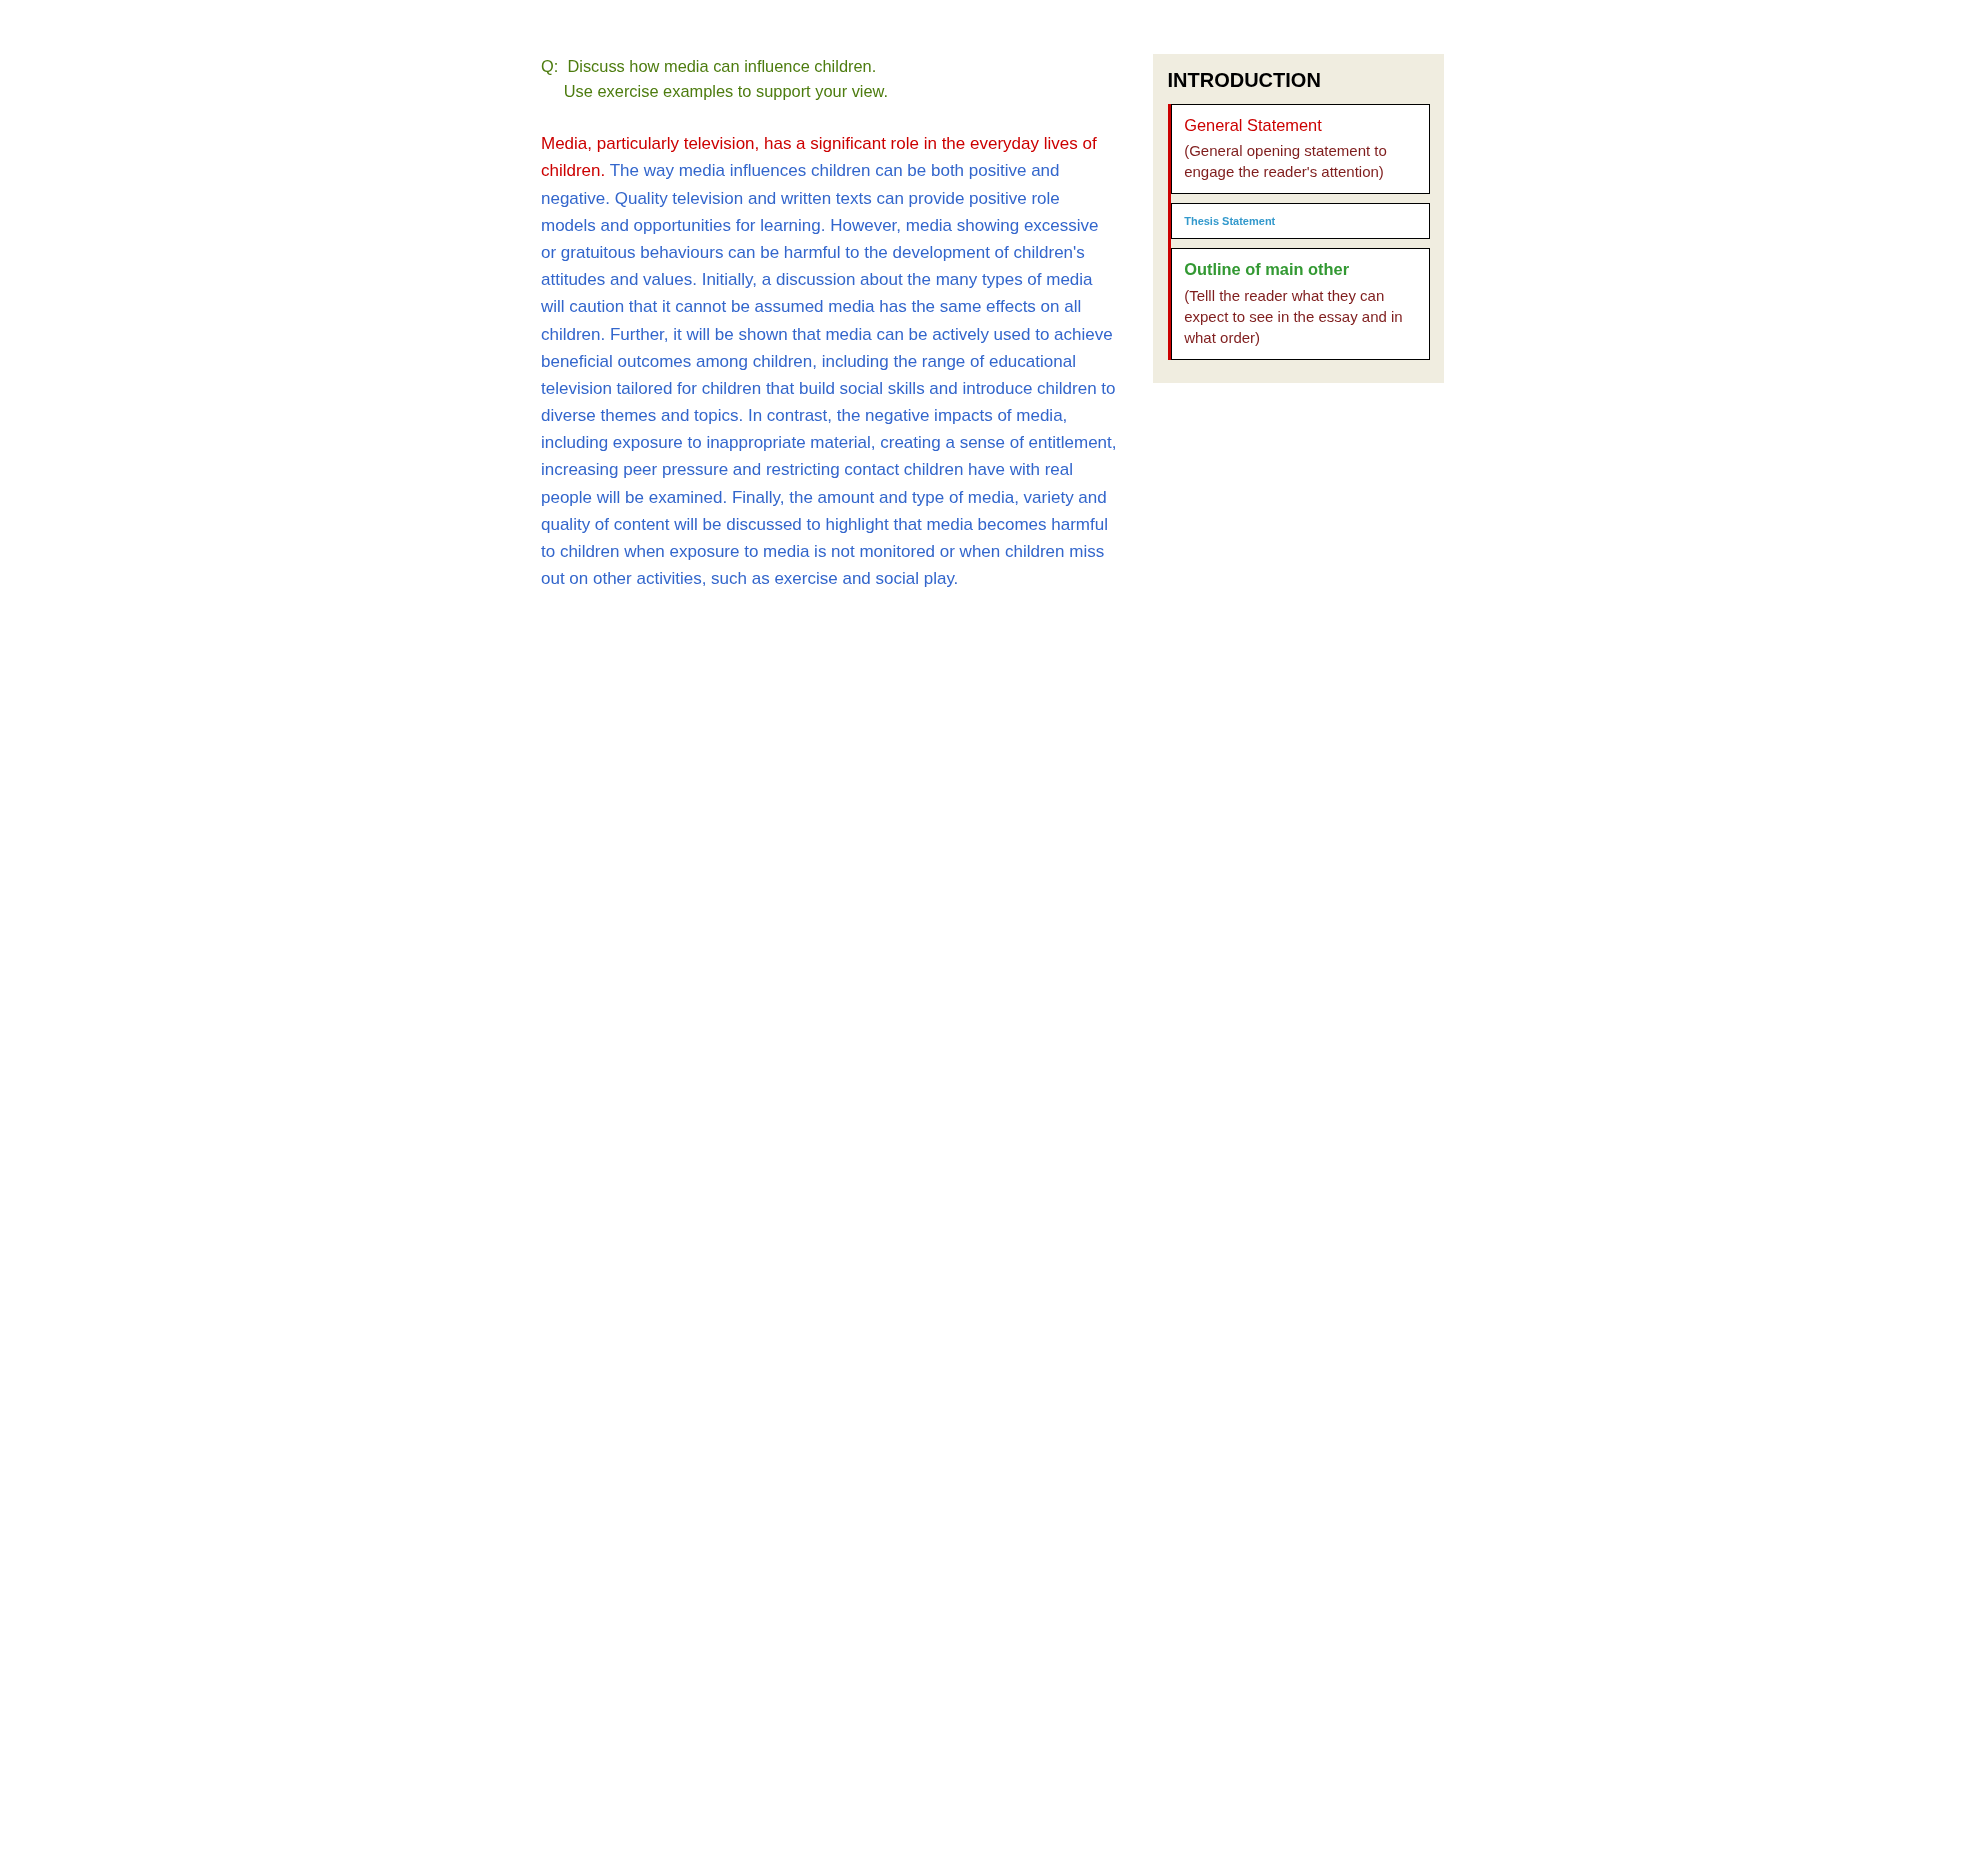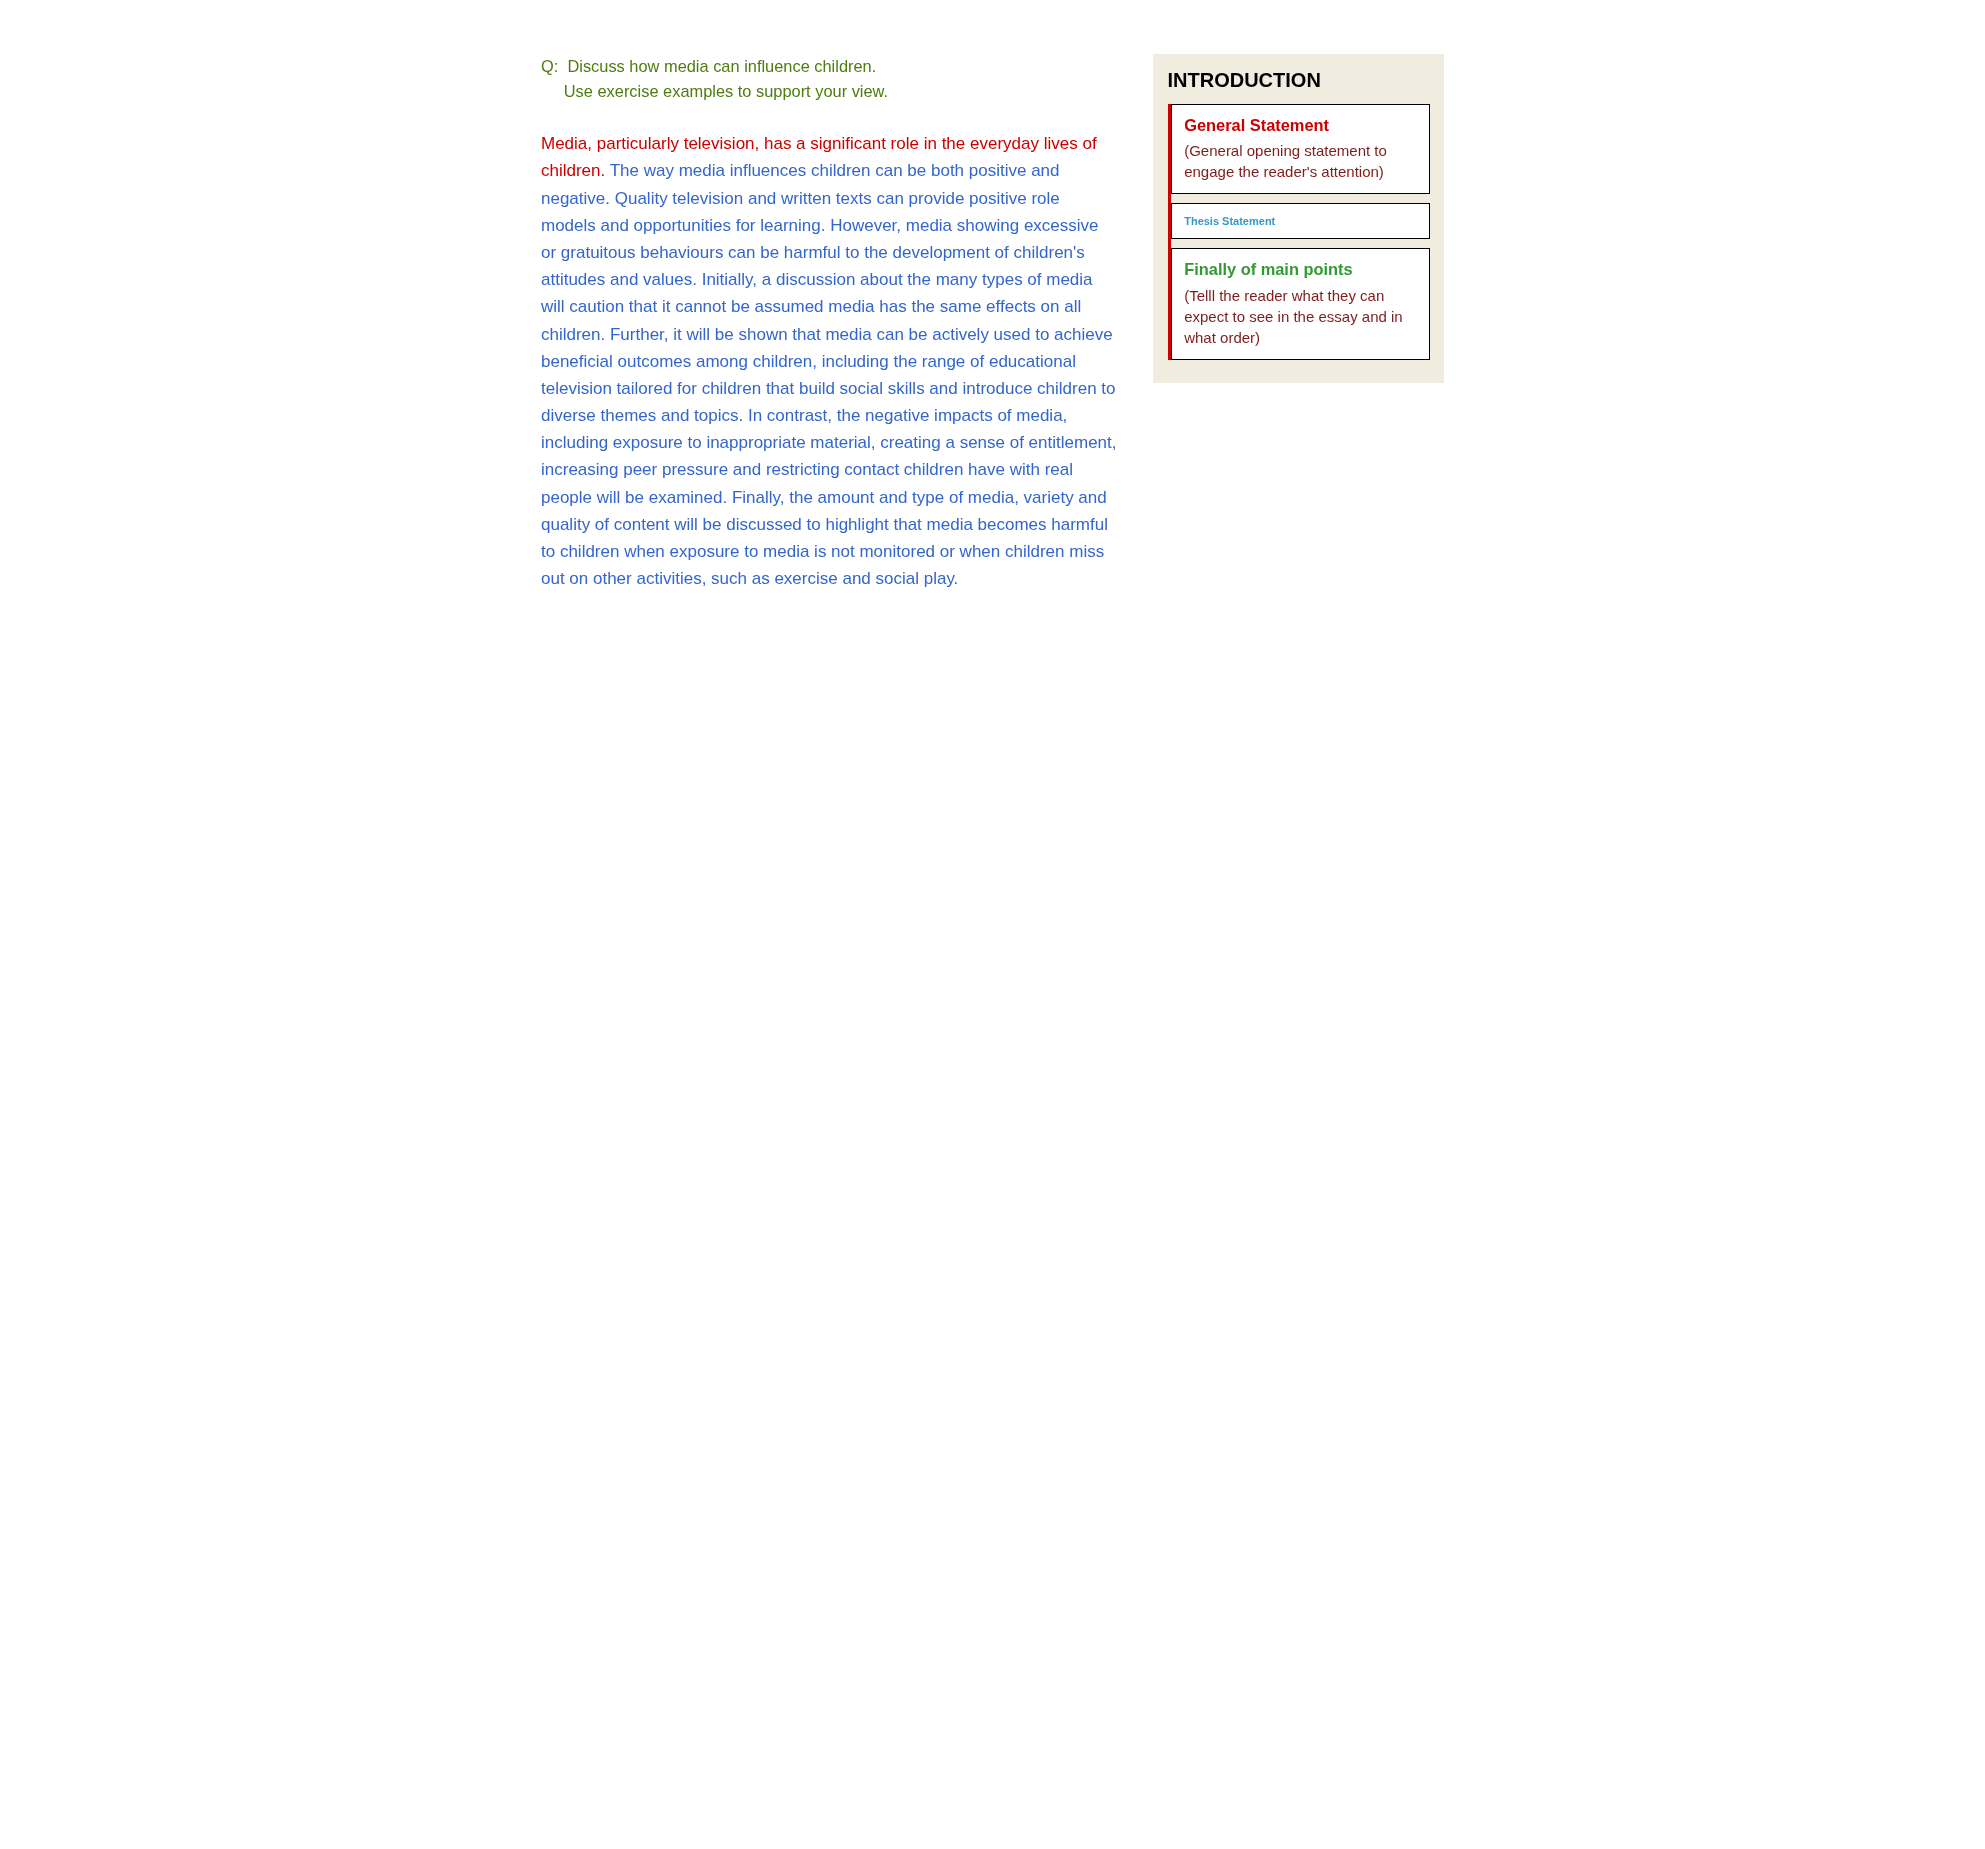--- a/index.html
+++ b/index.html
@@ -83,21 +83,21 @@
     .sidebar-item {
       background: #ffffff;
       border: 1.8px solid #000;
       padding: 11px 12.7px;
       margin-bottom: 9px;
     }
 
     .sidebar-item-title-red {
       color: #cc0000;
       font-size: 16.4px;
-      font-weight: bold;
+      font-weight: normal;
       margin-bottom: 5.5px;
     }
 
     .sidebar-item-title-blue {
       color: #3399cc;
       font-size: 11px;
       font-weight: bold;
     }
 
     .sidebar-item-title-green {
@@ -150,21 +150,21 @@
               <span>General Statement</span>
             </div>
             <div class="sidebar-item-desc">(General opening statement to engage the reader's attention)</div>
           </div>
 
           <div class="sidebar-item">
             <div class="sidebar-item-title-blue">Thesis Statement</div>
           </div>
 
           <div class="sidebar-item">
-            <div class="sidebar-item-title-green">Finally of main points</div>
+            <div class="sidebar-item-title-green">Outline of main other</div>
             <div class="sidebar-item-desc">(Telll the reader what they can expect to see in the essay and in what order)</div>
           </div>
 
         </div>
       </div>
     </div>
 
   </div>
 </div>
 

